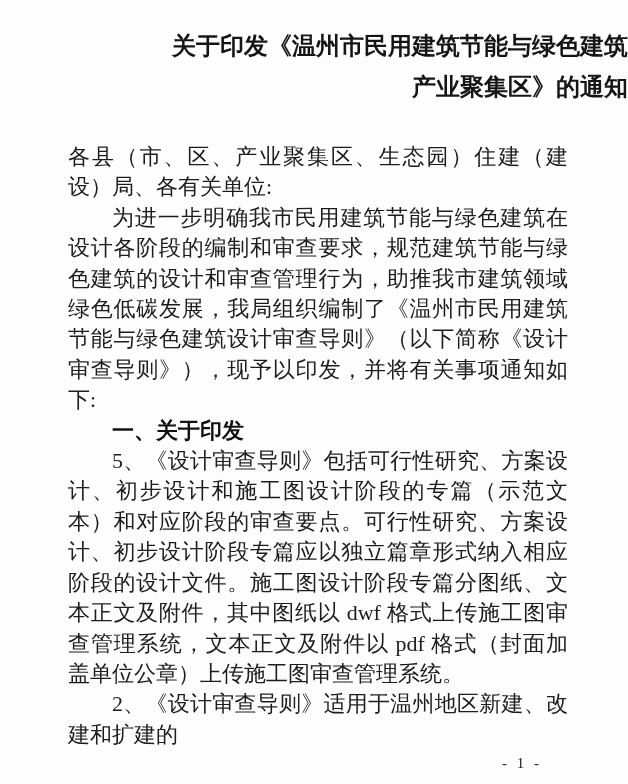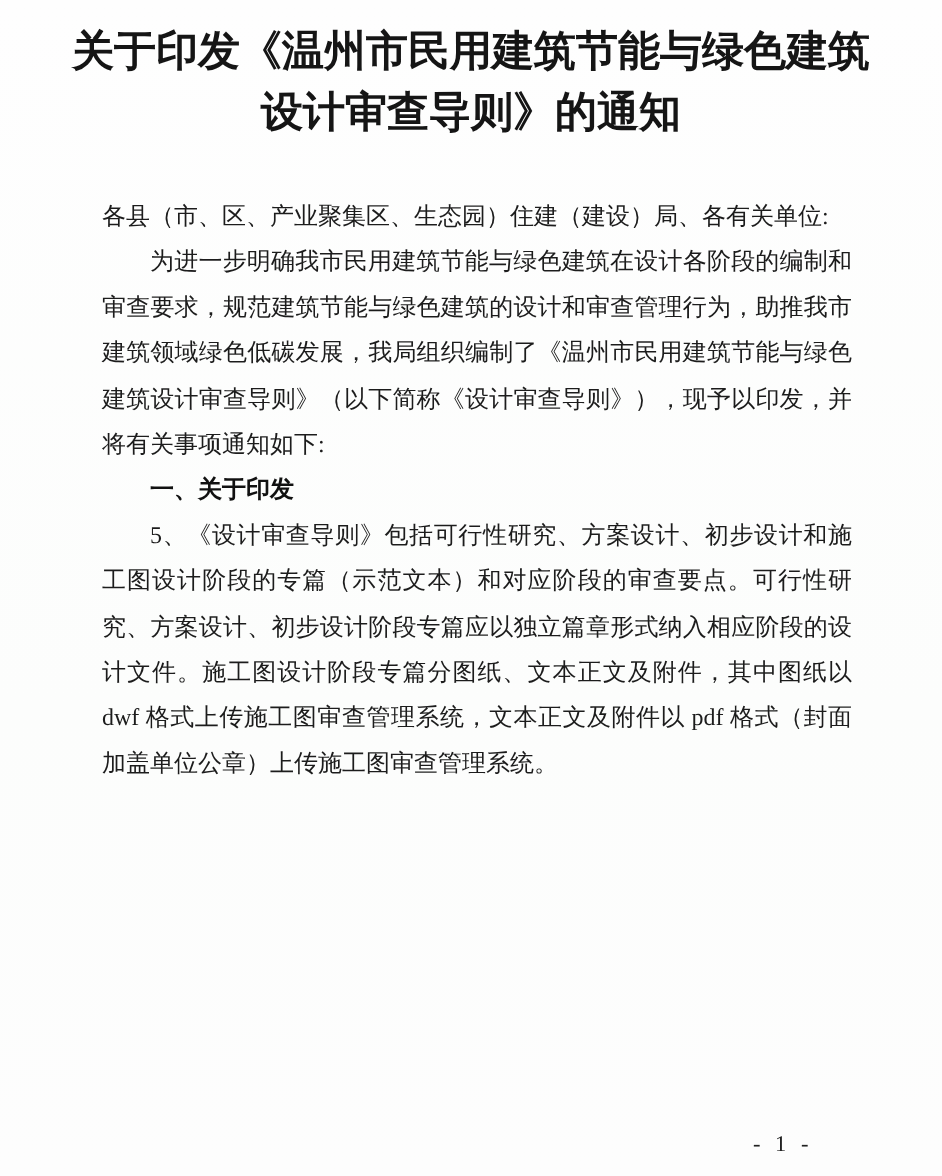--- a/index.html
+++ b/index.html
@@ -20,30 +20,30 @@
   .letterhead {
     margin-top: 34px;
     text-align: center;
     font-size: 43px;
     font-weight: bold;
     letter-spacing: 1px;
     line-height: 1.3;
     white-space: nowrap;
   }
   .doc-title {
-    margin-top: 14px;
-    text-align: center;
-    font-size: 28px;
+    margin-top: 26px;
+    text-align: right;
+    font-size: 24px;
     font-weight: bold;
     line-height: 41px;
     color: #151515;
   }
   .doc-body {
     margin: 34px 60px 0 68px;
-    font-size: 16px;
+    font-size: 22px;
     line-height: 30.4px;
     text-align: justify;
     color: #1c1c1c;
   }
   .doc-body p {
     margin: 0;
     padding: 0;
   }
   .para   { text-indent: 2em; }
   .heading { text-indent: 2em; font-weight: bold; color: #111; }
@@ -59,30 +59,31 @@
   }
 </style>
 </head>
 <body>
 
 <div class="page">
 
 
   <div class="doc-title">
     <div>关于印发《温州市民用建筑节能与绿色建筑</div>
-    <div>设计审查导则》的通知</div>
+    <div>产业聚集区》的通知</div>
   </div>
 
   <div class="doc-body">
     <p class="salutation">各县（市、区、产业聚集区、生态园）住建（建设）局、各有关单位:</p>
 
     <p class="para">为进一步明确我市民用建筑节能与绿色建筑在设计各阶段的编制和审查要求，规范建筑节能与绿色建筑的设计和审查管理行为，助推我市建筑领域绿色低碳发展，我局组织编制了《温州市民用建筑节能与绿色建筑设计审查导则》（以下简称《设计审查导则》），现予以印发，并将有关事项通知如下:</p>
 
     <p class="heading">一、关于印发</p>
 
     <p class="para">5、《设计审查导则》包括可行性研究、方案设计、初步设计和施工图设计阶段的专篇（示范文本）和对应阶段的审查要点。可行性研究、方案设计、初步设计阶段专篇应以独立篇章形式纳入相应阶段的设计文件。施工图设计阶段专篇分图纸、文本正文及附件，其中图纸以 dwf 格式上传施工图审查管理系统，文本正文及附件以 pdf 格式（封面加盖单位公章）上传施工图审查管理系统。</p>
 
 
+    <p class="para">2、《设计审查导则》适用于温州地区新建、改建和扩建的</p>
   </div>
 
   <div class="page-number">- 1 -</div>
 
 </div>
 
 </body></html>

